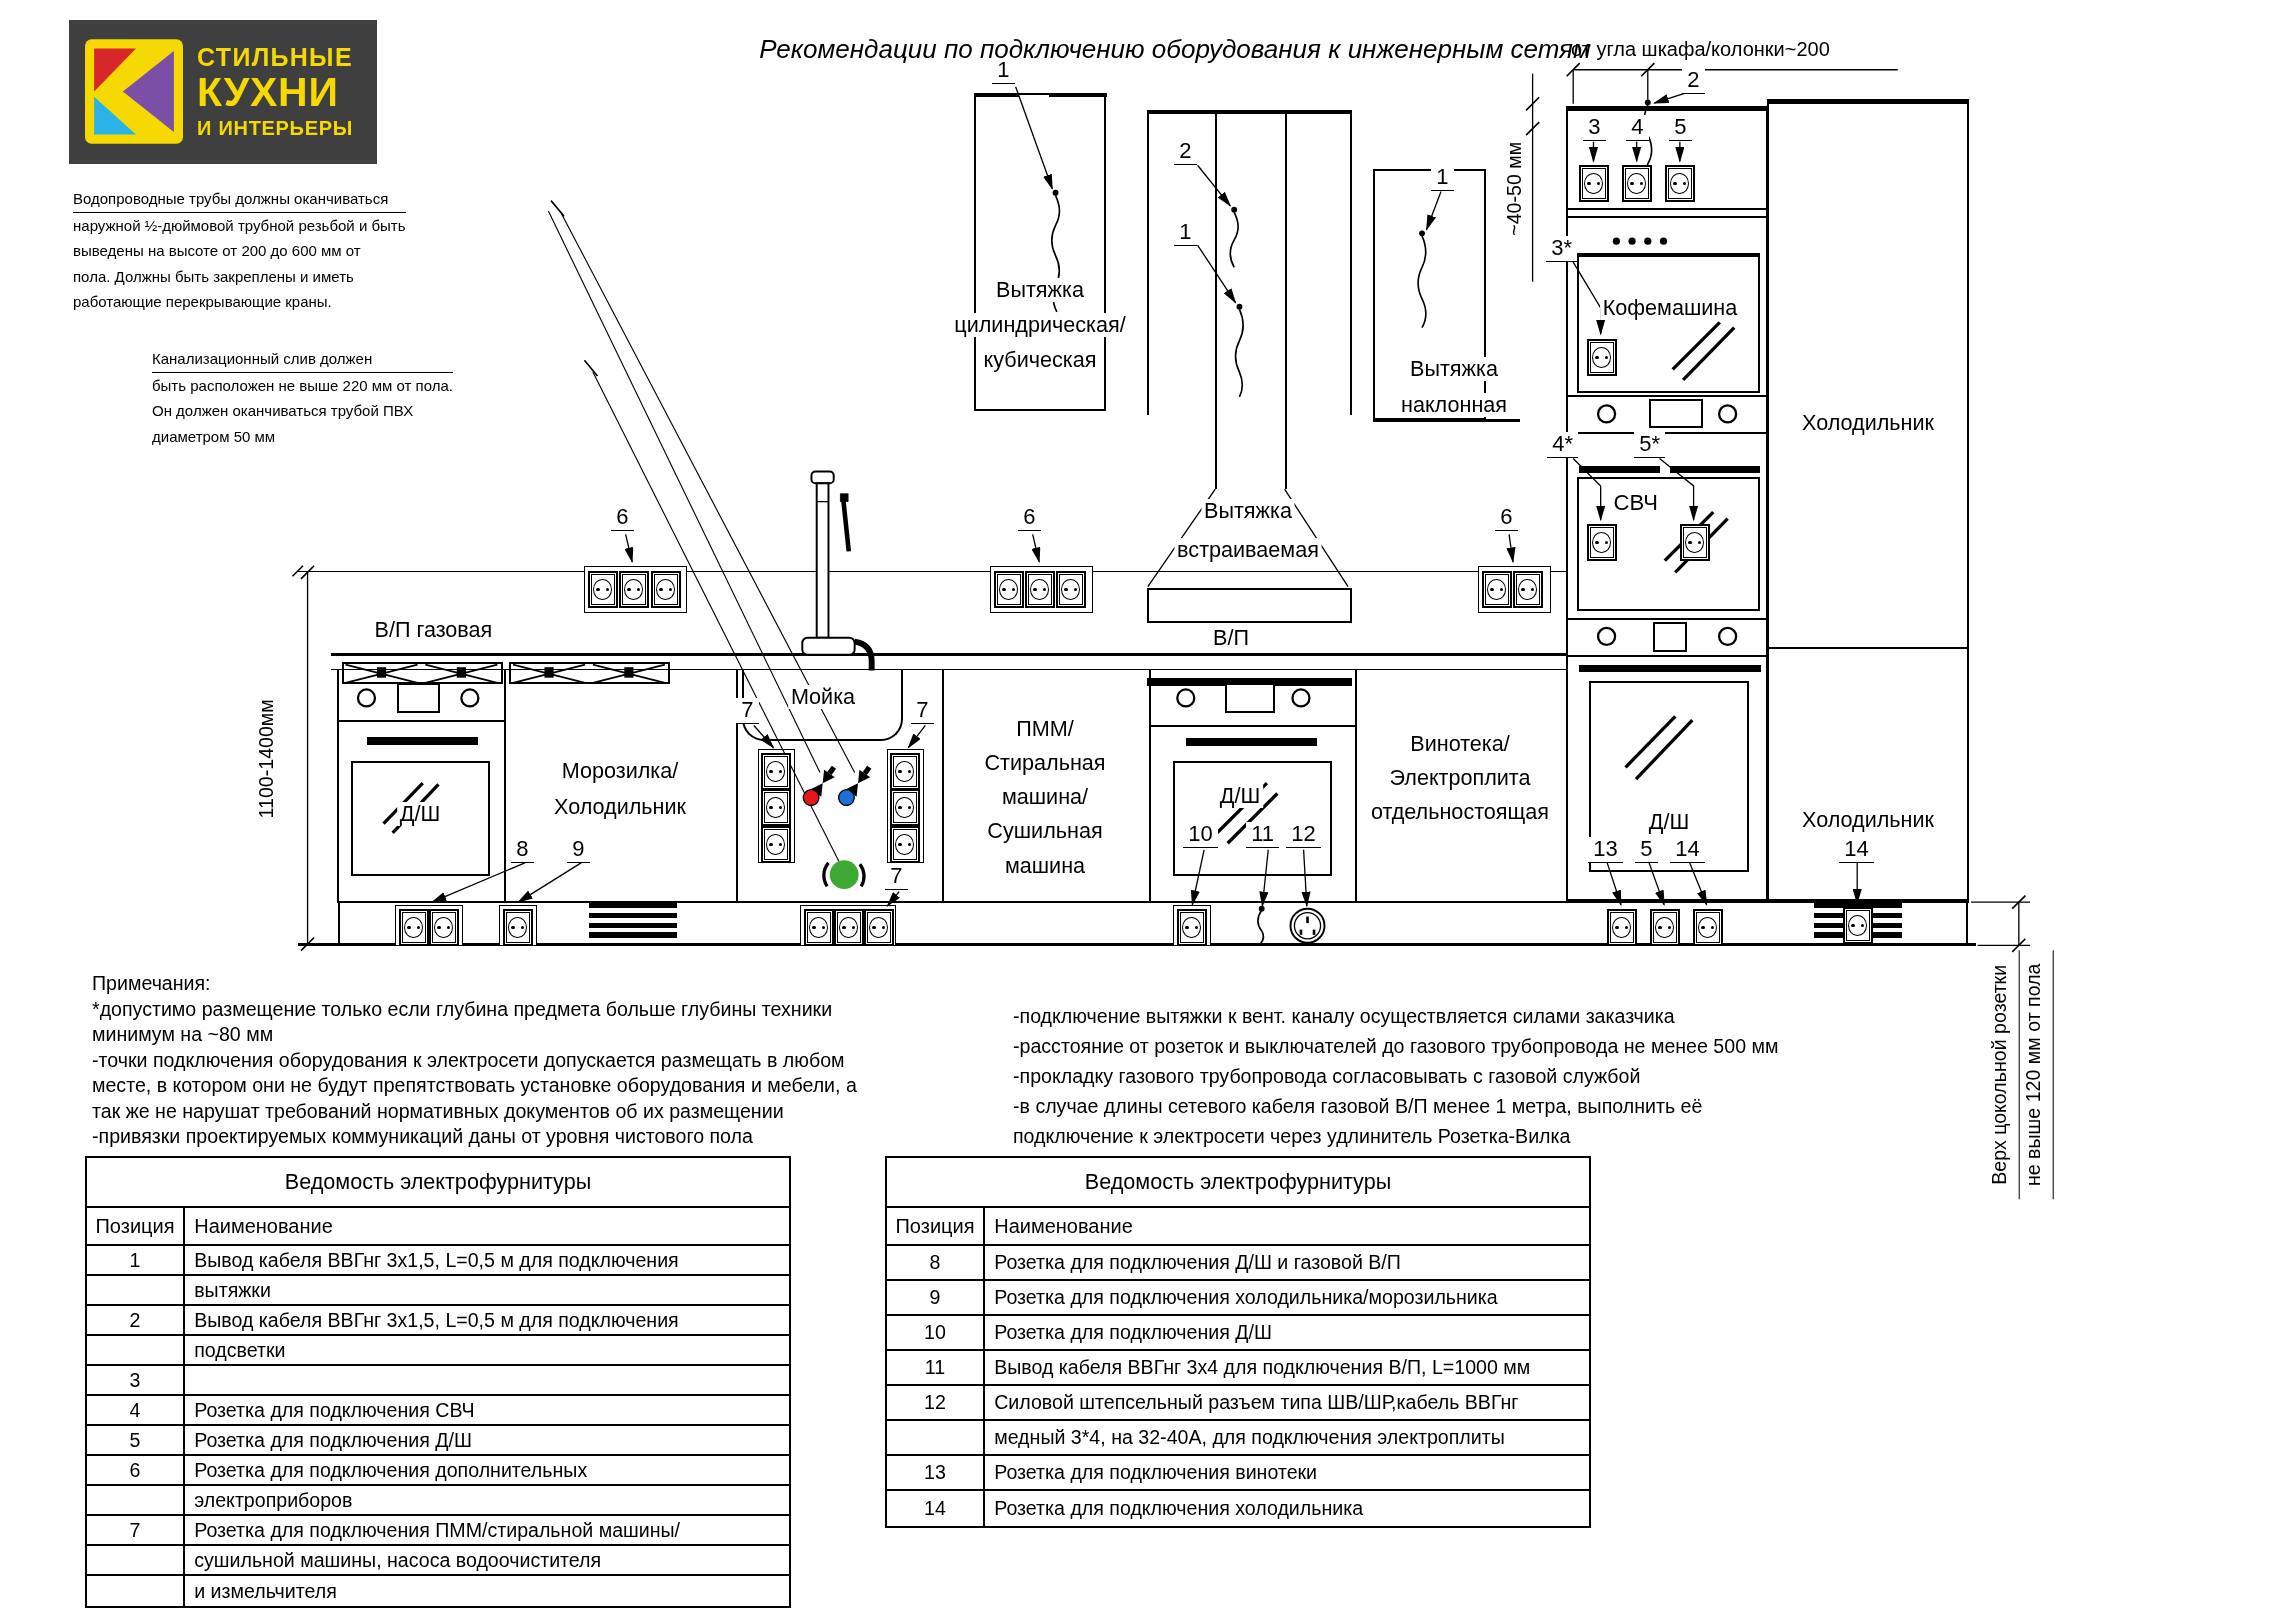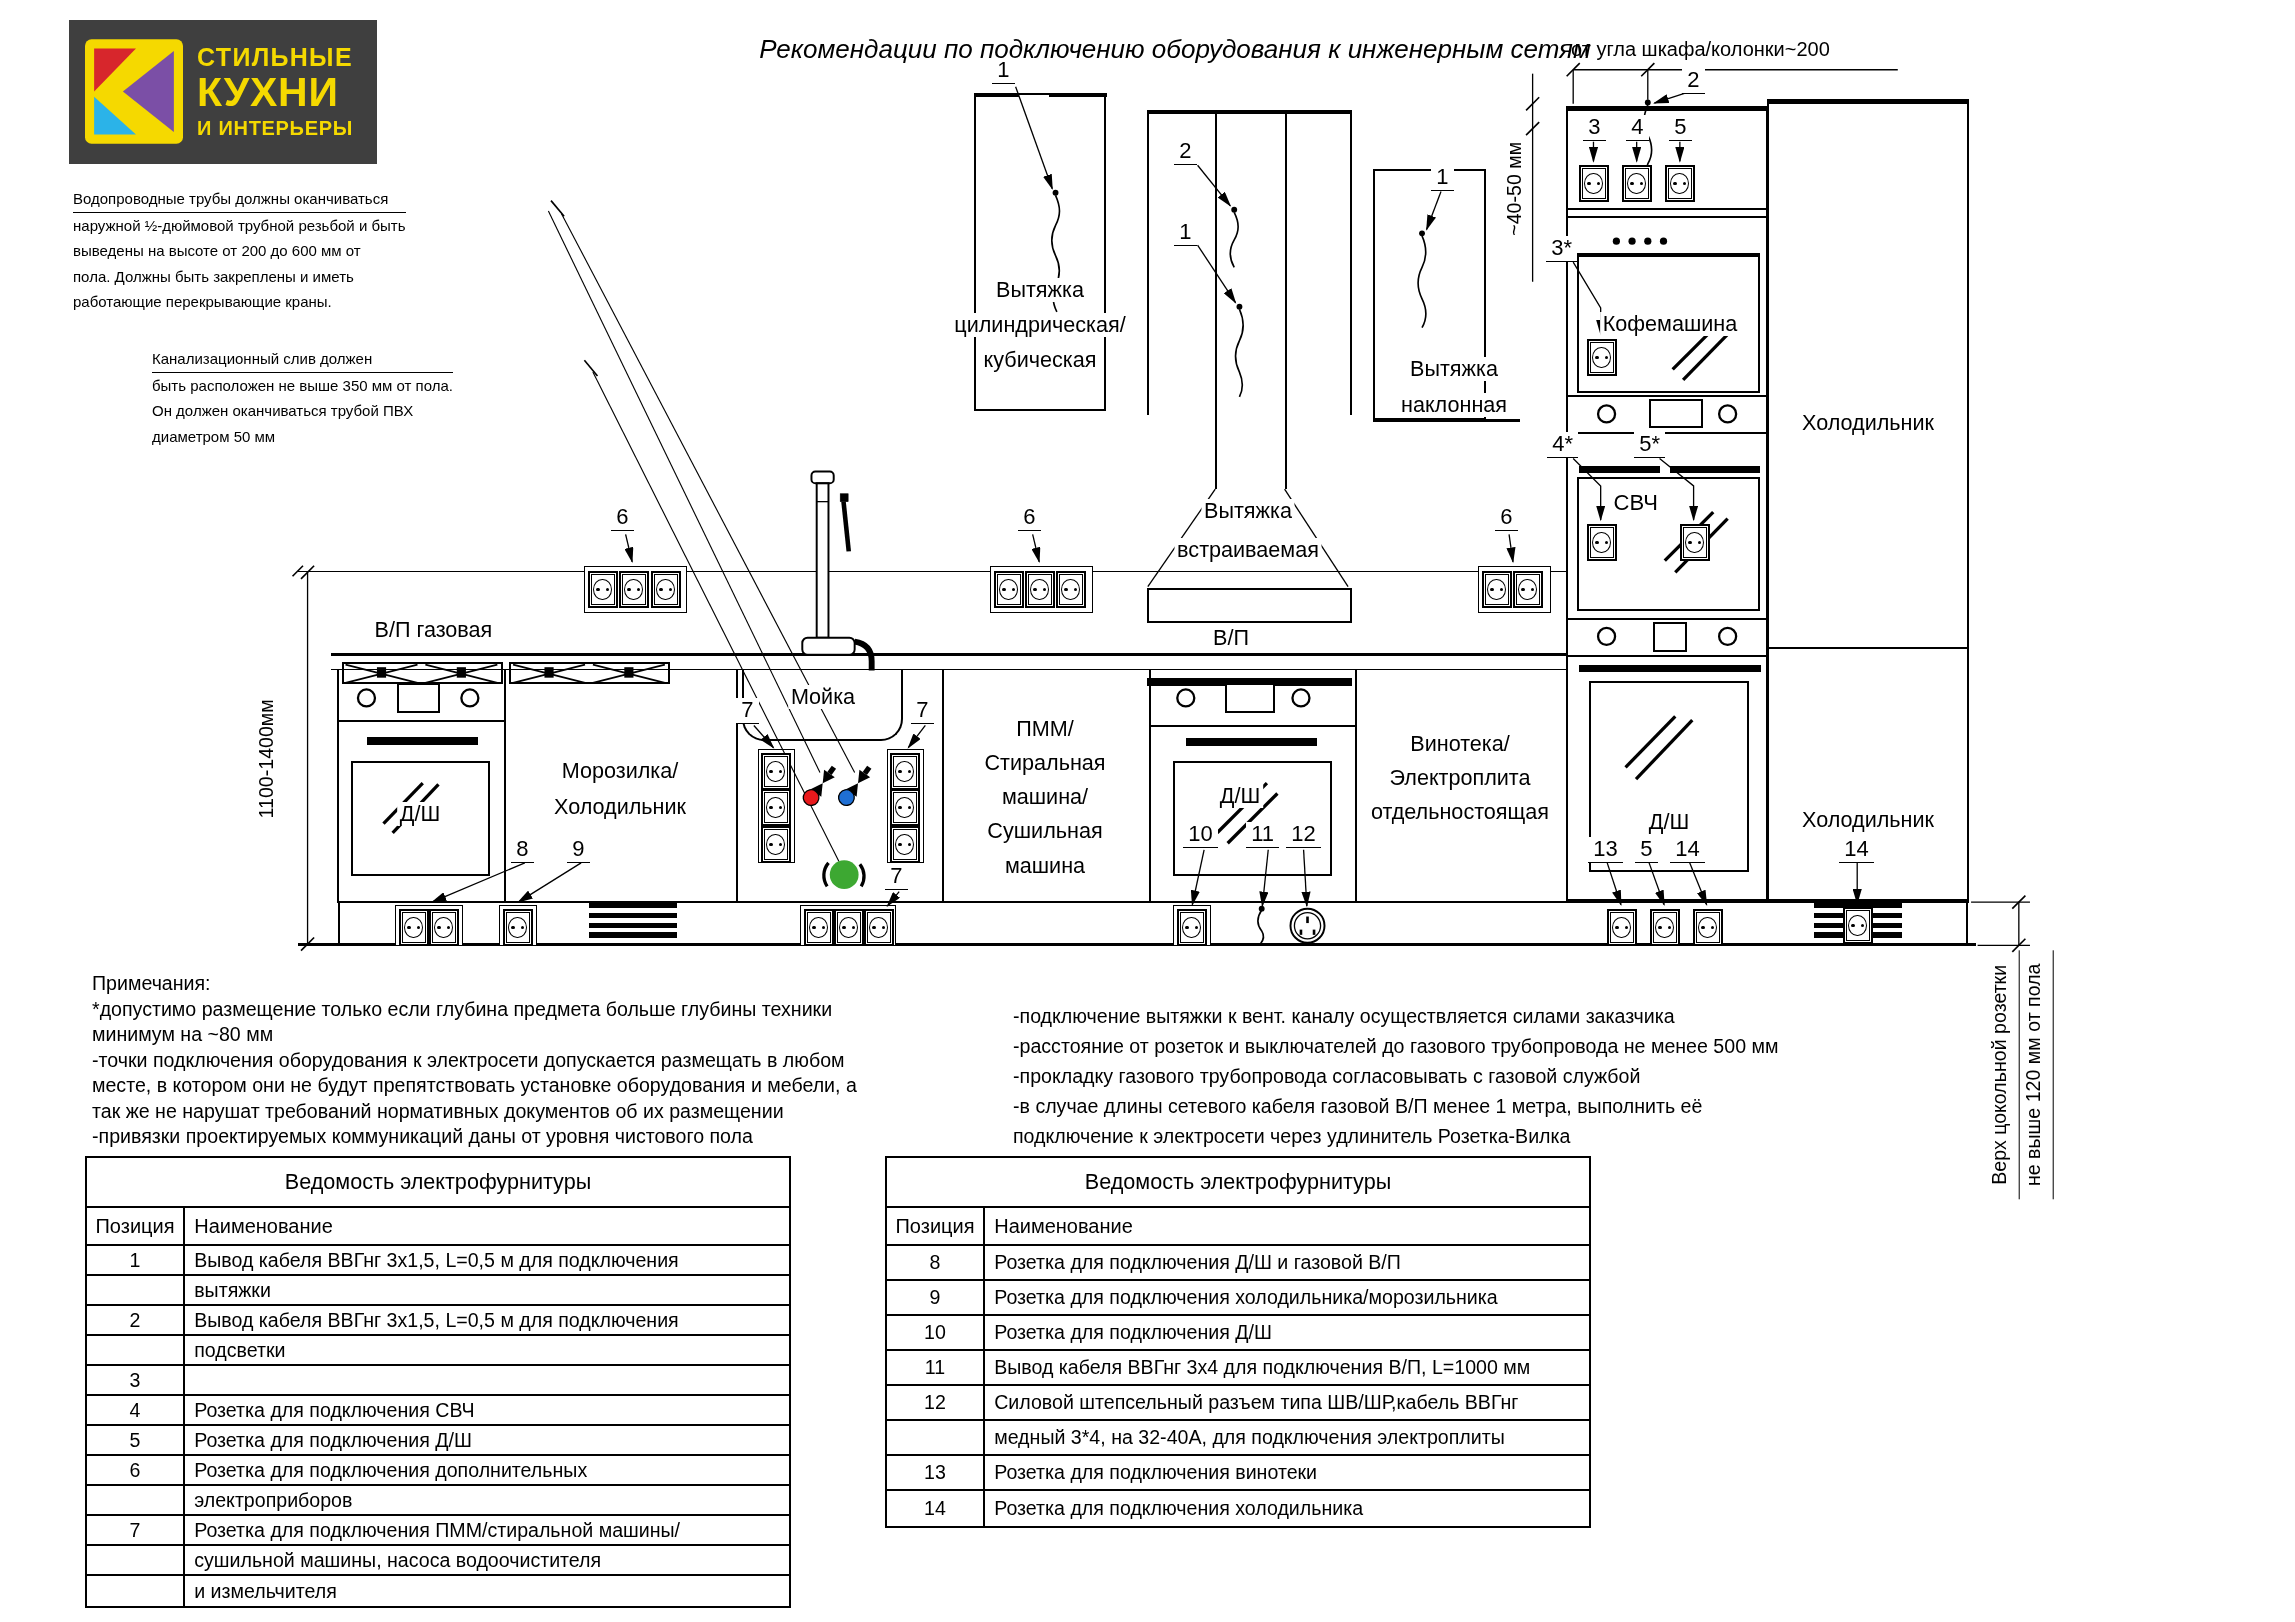--- a/index.html
+++ b/index.html
@@ -71,21 +71,21 @@
 
   <div class="note" style="left:73px;top:186px">
     <div style="border-bottom:1.3px solid #000">Водопроводные трубы должны оканчиваться</div>
     <div>наружной ½-дюймовой трубной резьбой и быть</div>
     <div>выведены на высоте от 200 до 600 мм от</div>
     <div>пола. Должны быть закреплены и иметь</div>
     <div>работающие перекрывающие краны.</div>
   </div>
   <div class="note" style="left:152px;top:346px">
     <div style="border-bottom:1.3px solid #000">Канализационный слив должен</div>
-    <div>быть расположен не выше 350 мм от пола.</div>
+    <div>быть расположен не выше 220 мм от пола.</div>
     <div>Он должен оканчиваться трубой ПВХ</div>
     <div>диаметром 50 мм</div>
   </div>
 
   <div class="abs" style="left:1571px;top:38px;width:331px;font-size:20px;z-index:3">от угла шкафа/колонки~200</div>
   <div class="rot" style="left:1445px;top:177px;width:144px;height:23.6px">~40-50 мм</div>
   <div class="rot" style="left:171px;top:747px;width:196px;height:23.6px">1100-1400мм</div>
   <div class="rot rotu" style="left:1880px;top:1060px;width:249px;height:26px">Верх цокольной розетки</div>
   <div class="rot rotu" style="left:1914px;top:1060px;width:249px;height:26px">не выше 120 мм от пола</div>
 
@@ -597,21 +597,21 @@
     </g>
   </svg>
 
   <div class="lbl cx" style="left:1040px;top:278px">Вытяжка</div>
   <div class="lbl cx" style="left:1040px;top:313px">цилиндрическая/</div>
   <div class="lbl cx" style="left:1040px;top:348px">кубическая</div>
   <div class="lbl cx" style="left:1248px;top:499px">Вытяжка</div>
   <div class="lbl cx" style="left:1248px;top:538px">встраиваемая</div>
   <div class="lbl cx" style="left:1454px;top:357px">Вытяжка</div>
   <div class="lbl cx" style="left:1454px;top:393px">наклонная</div>
-  <div class="lbl cx" style="left:1670px;top:312px">Кофемашина</div>
+  <div class="lbl cx" style="left:1670px;top:296px">Кофемашина</div>
   <div class="lbl" style="left:1611px;top:490px;font-size:22px">СВЧ</div>
   <div class="lbl cx" style="left:1868px;top:411px">Холодильник</div>
   <div class="lbl cx" style="left:1868px;top:808px">Холодильник</div>
   <div class="lbl cx" style="left:1669px;top:810px">Д/Ш</div>
   <div class="lbl cx" style="left:420px;top:802px">Д/Ш</div>
   <div class="lbl cx" style="left:1240px;top:784px">Д/Ш</div>
   <div class="lbl cx" style="left:823px;top:685px">Мойка</div>
   <div class="lbl cx" style="left:620px;top:759px">Морозилка/</div>
   <div class="lbl cx" style="left:620px;top:795px">Холодильник</div>
   <div class="lbl cx" style="left:1045px;top:717px">ПММ/</div>

